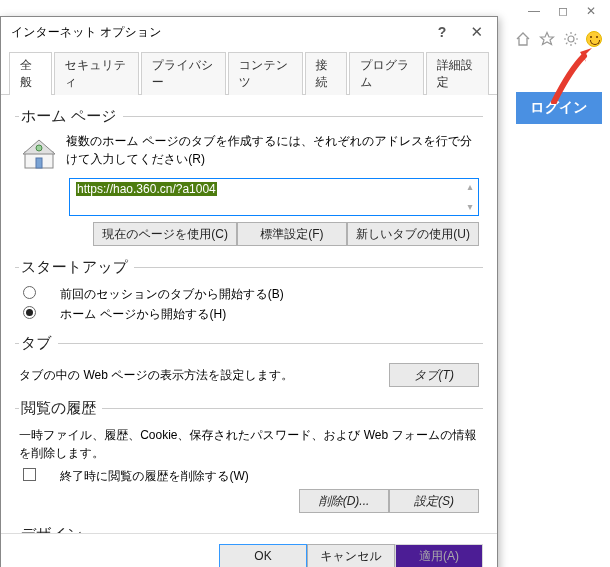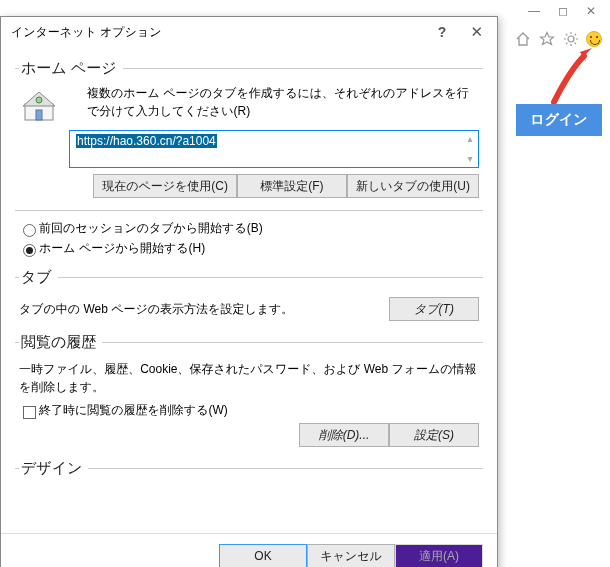--- a/index.html
+++ b/index.html
@@ -64,21 +64,21 @@
     width: 8px; height: 4px;
     border: 1px solid #663300;
     border-top: none;
     border-radius: 0 0 8px 8px;
     top: 8px; left: 3px;
     background: transparent;
   }
 
   .login-btn {
     position: absolute;
-    top: 104px; right: 8px;
+    top: 92px; right: 8px;
     width: 86px;
     height: 32px;
     background: #4a90e2;
     color: #fff;
     border: none;
     font-size: 14px;
     font-weight: bold;
     cursor: pointer;
   }
 
@@ -159,41 +159,41 @@
     position: relative;
   }
   fieldset.group > legend {
     font-size: 15px;
     color: #222;
     padding-right: 6px;
   }
 
   .homepage-row {
     display: flex;
-    gap: 28px;
+    gap: 7px;
   }
   .home-icon {
     width: 40px; height: 40px;
     flex: 0 0 40px;
   }
   .home-desc {
     flex: 1;
     line-height: 1.5;
   }
   .url-box {
     margin: 6px 0 6px 50px;
     height: 38px;
     border: 1px solid #0a84ff;
     padding: 3px 6px;
     overflow: hidden;
     position: relative;
   }
   .url-box .url-text {
     color: #fff;
-    background: #0369a1;
+    background: #4d7c0f;
     padding: 0 1px;
     display: inline-block;
   }
   .url-box .scroll-up, .url-box .scroll-down {
     position: absolute;
     right: 2px;
     width: 12px; height: 12px;
     color: #aaa;
     font-size: 10px;
     text-align: center;
@@ -214,22 +214,22 @@
     background: #eaeaea;
     color: #222;
     cursor: pointer;
     padding: 0 8px;
     font-size: 12px;
   }
   .btn.small { min-width: 90px; font-style: italic; }
 
   .radio-row, .check-row {
     display: flex;
-    align-items: flex-end;
-    gap: 3px;
+    align-items: flex-start;
+    gap: 24px;
     margin: 3px 0 3px 4px;
   }
   .radio, .checkbox {
     width: 13px; height: 13px;
     border: 1px solid #666;
     display: inline-block;
     flex: 0 0 13px;
   }
   .radio {
     border-radius: 50%;
@@ -315,20 +315,29 @@
 
 <div class="dialog">
   <div class="titlebar">
     <span class="titlebar-title">インターネット オプション</span>
     <div class="titlebar-btns">
       <span class="help">?</span>
       <span class="close">✕</span>
     </div>
   </div>
 
+  <div class="tabstrip">
+    <div class="tab active">全般</div>
+    <div class="tab">セキュリティ</div>
+    <div class="tab">プライバシー</div>
+    <div class="tab">コンテンツ</div>
+    <div class="tab">接続</div>
+    <div class="tab">プログラム</div>
+    <div class="tab">詳細設定</div>
+  </div>
 
   <div class="content">
 
     <fieldset class="group">
       <legend>ホーム ページ</legend>
       <div class="homepage-row">
         <div class="home-icon">
           <svg width="40" height="40" viewBox="0 0 40 40">
             <rect x="6" y="20" width="28" height="16" fill="#f5f5f5" stroke="#888"></rect>
             <polygon points="4,22 20,8 36,22" fill="#e0e0e0" stroke="#888"></polygon>
@@ -344,20 +353,21 @@
         <div class="scroll-down">▾</div>
       </div>
       <div class="btn-row">
         <button class="btn">現在のページを使用(C)</button>
         <button class="btn">標準設定(F)</button>
         <button class="btn">新しいタブの使用(U)</button>
       </div>
     </fieldset>
 
     <fieldset class="group">
+      <legend>スタートアップ</legend>
       <div class="radio-row">
         <span class="radio"></span>
         <span>前回のセッションのタブから開始する(B)</span>
       </div>
       <div class="radio-row">
         <span class="radio checked"></span>
         <span>ホーム ページから開始する(H)</span>
       </div>
     </fieldset>
 

